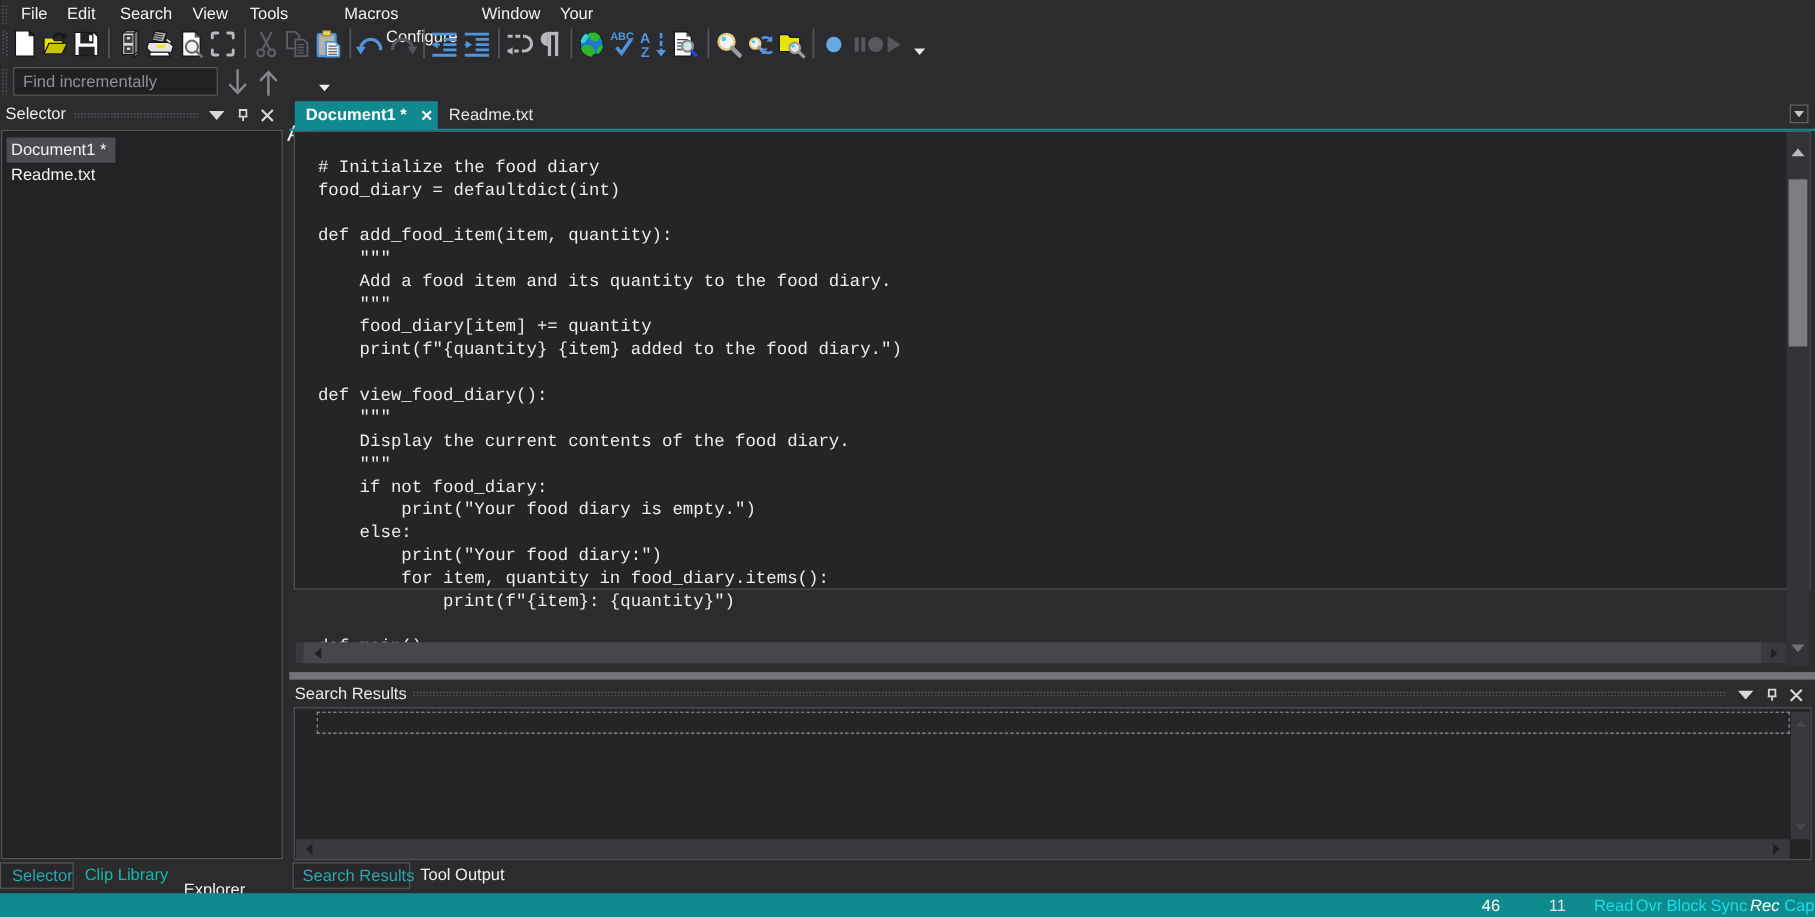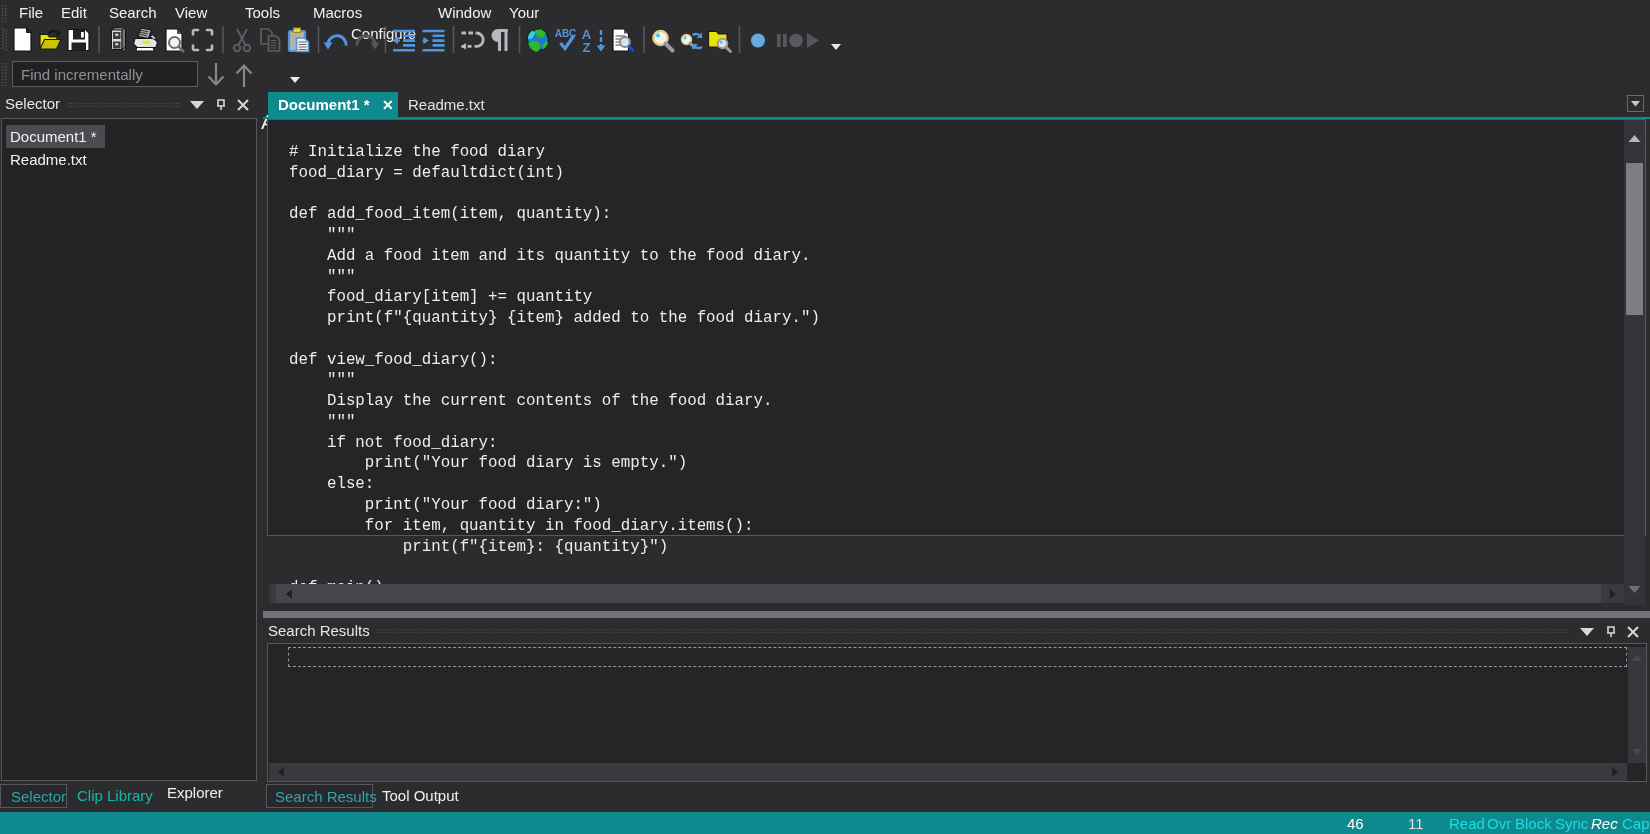--- a/index.html
+++ b/index.html
@@ -10,21 +10,21 @@
 </style>
 </head>
 <body>
 <div id="page">
 
   <div class="abs" id="menubar" style="left:0;top:0;width:1650px;height:25px;background:#2c2c2f;color:#f2f2f2;font-size:15px;">
       <span style="position: absolute; left: 19px; top: 4px;">File</span>
       <span style="position: absolute; left: 61px; top: 4px;">Edit</span>
       <span style="position: absolute; left: 109px; top: 4px;">Search</span>
       <span style="position: absolute; left: 175px; top: 4px;">View</span>
-      <span style="position: absolute; left: 227px; top: 4px; margin-left: 18px;">Tools</span>
+      <span style="position: absolute; left: 227px; top: 4px;">Tools</span>
       <span style="position: absolute; left: 282px; top: 4px; margin-left: 31px;">Macros</span>
       <span style="position: absolute; left: 351px; top: 4px; margin-top: 21px;">Configure</span>
       <span style="position: absolute; left: 438px; top: 4px;">Window</span>
       <span style="position: absolute; left: 509px; top: 4px;">Your</span>
     </div>
   <div class="abs" style="left:1px;top:4px;width:7px;height:18px;background:radial-gradient(#4e4e53 32%, transparent 36%) 0 0/3.2px 3.2px;"></div>
   <div class="abs" style="left:1px;top:62px;width:7px;height:24px;background:radial-gradient(#4e4e53 32%, transparent 36%) 0 0/3.2px 3.2px;"></div>
 
   <svg class="abs" id="toolbar" style="left:0;top:25px;" width="860" height="34" viewBox="0 0 860 34">
 
@@ -357,21 +357,21 @@
           </svg>
       </div>
     </div>
   </div>
 
   <div class="abs" style="left:0;top:784px;width:1650px;height:24px;background:#2c2c2f;font-size:15px;">
     <div class="abs" style="left:0;top:0;width:67px;height:24px;border:1px solid #58585c;background:#28282b;">
       <span style="position:absolute;left:10px;top:3px;color:#2aa7ad;">Selector</span>
     </div>
     <span class="abs" style="left:77px;top:3px;color:#14b8a6;">Clip Library</span>
-    <span class="abs" style="left:167px;top:0;color:#f0f0f0;">Explorer</span>
+    <span class="abs" style="left:167px;top:17px;color:#f0f0f0;">Explorer</span>
     <div class="abs" style="left:266px;top:0;width:107px;height:24px;border:1px solid #58585c;background:#28282b;">
       <span style="position:absolute;left:8px;top:3px;color:#2aa7ad;white-space:nowrap;">Search Results</span>
     </div>
     <span class="abs" style="left:382px;top:3px;color:#f0f0f0;">Tool Output</span>
   </div>
 
   <div class="abs" style="left:0;top:812px;width:1650px;height:22px;background:#0e8a8e;font-size:15px;">
     <span class="abs" style="left:1347px;top:3px;color:#ffffff;">46</span>
     <span class="abs" style="left:1408px;top:3px;color:#e2e2e2;">11</span>
     <span class="abs" style="left:1449px;top:3px;color:#19dde5;">Read</span>

